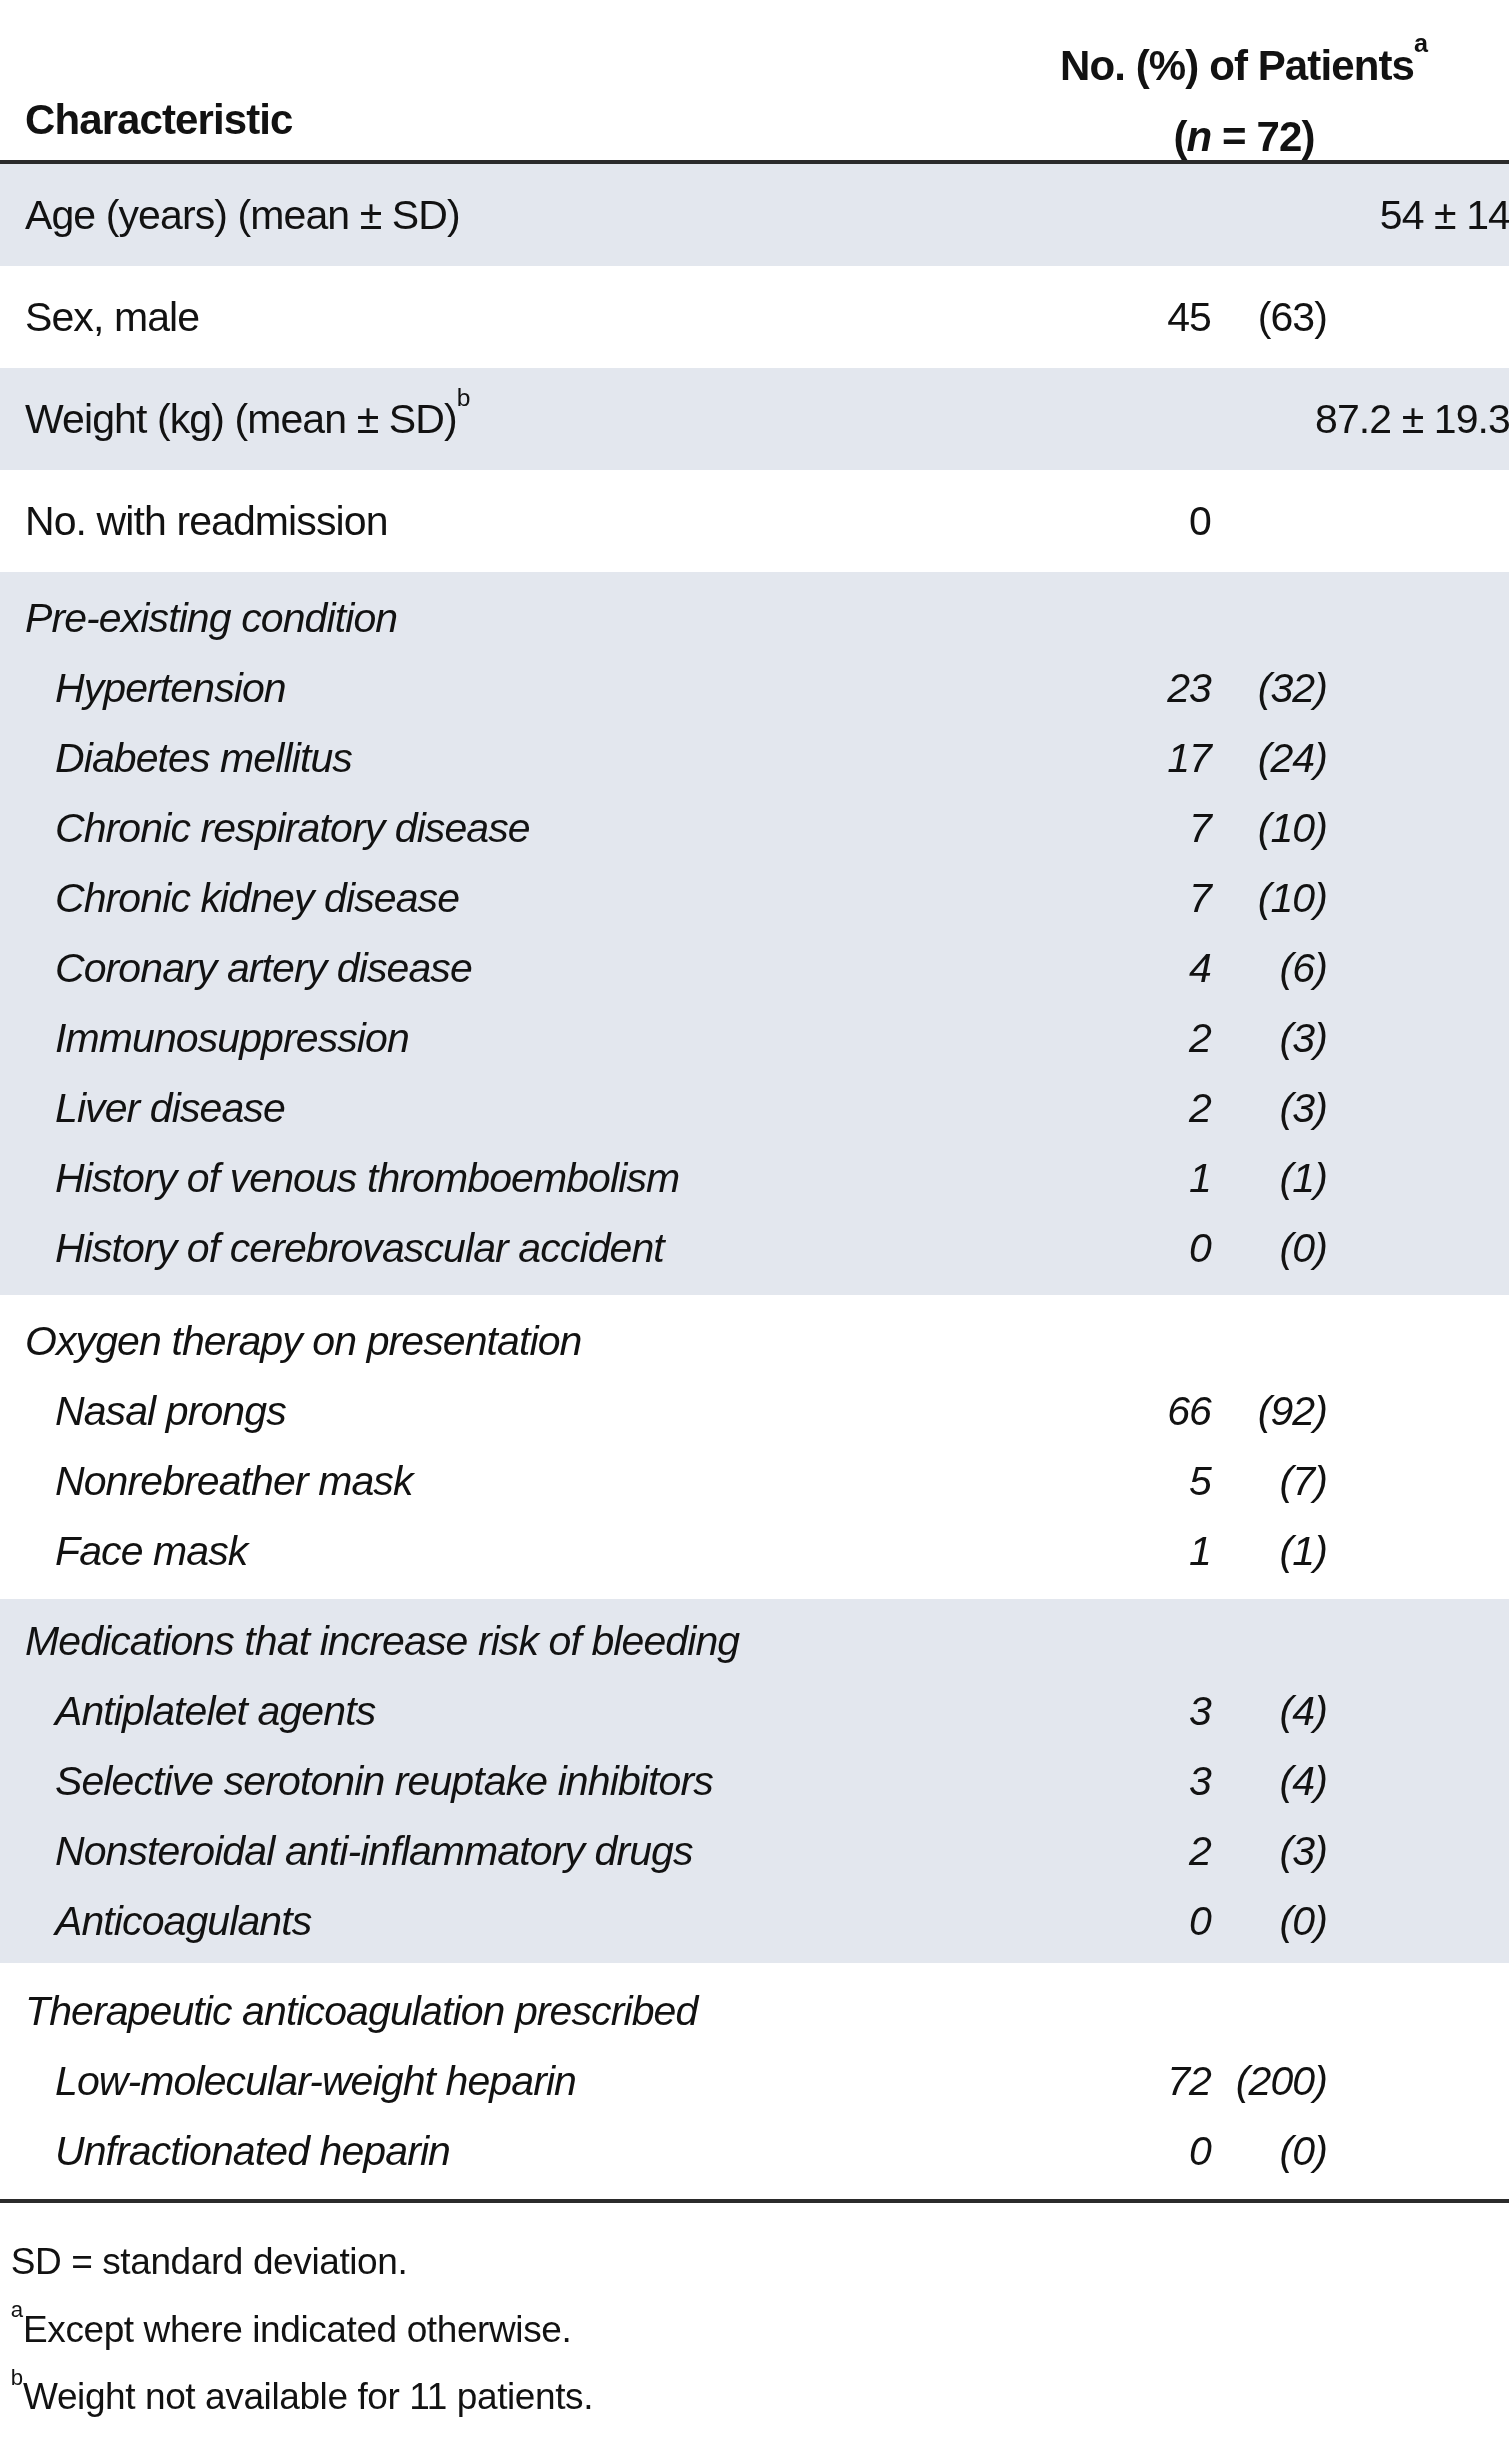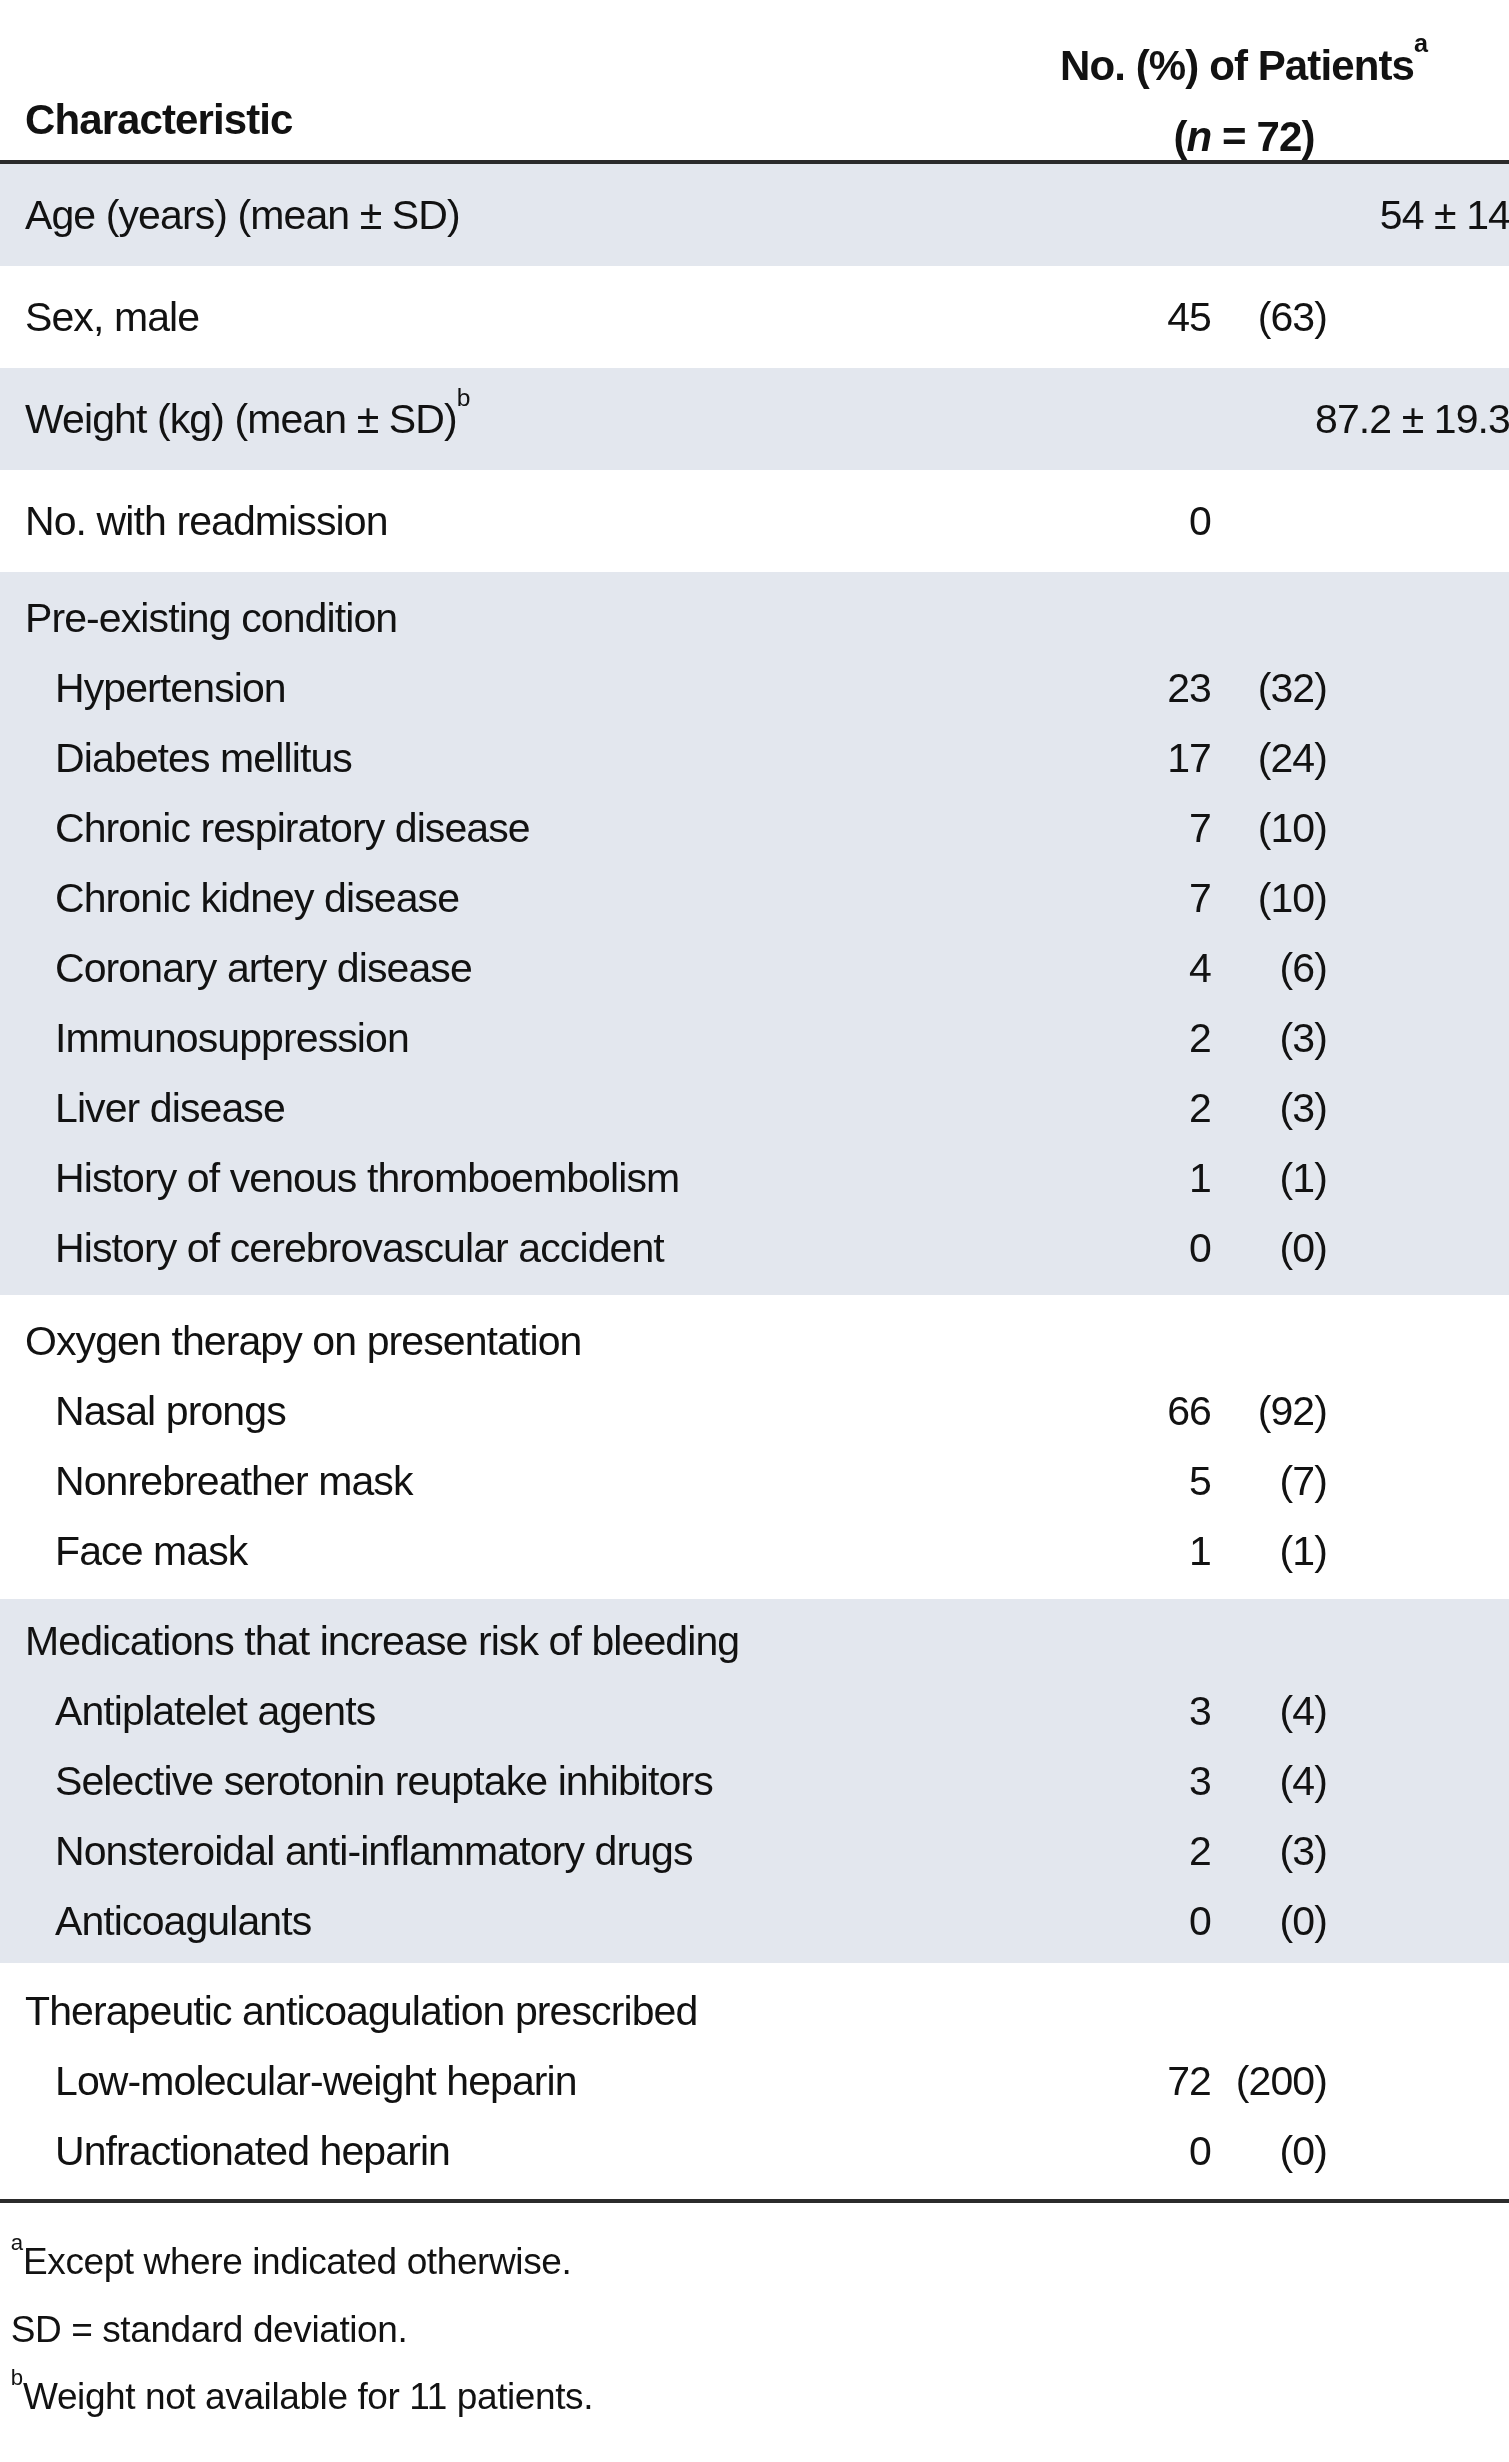--- a/index.html
+++ b/index.html
@@ -25,21 +25,21 @@
     text-align:center;font-size:42px;font-weight:bold;line-height:71px;
   }
   .rule{height:3.6px;background:#2b2b2b;}
   sup.mark{font-size:60%;position:relative;top:-0.5em;letter-spacing:0;}
   .th-right i{font-style:italic;}
   
   #tbody .section{position:relative;}
   #tbody .section.shaded{background:#e3e7ee;}
   .row{position:relative;}
   .section.single .row{height:102px;}
-  .section.group  .row{height:70px;}
+  .section.group  .row{height:70px;font-style:italic;}
   
   #tbody .section:nth-child(5){padding:11.6px 0;}   
   #tbody .section:nth-child(6){padding:11.6px 0 12.4px;text-align:center;} 
   #tbody .section:nth-child(7){padding:7px 0;}   
   #tbody .section:nth-child(8){padding:13.3px 0;}   
   .row .label{
     position:absolute;left:25px;top:50%;transform:translateY(-50%);
     font-size:41px;white-space:nowrap;
   }
   .row .label.indent{left:55px;}
@@ -210,19 +210,19 @@
           <span class="label indent">Unfractionated heparin</span>
           <span class="num">0</span>
           <span class="pct">(0)</span>
         </div>
       </div>
     </div>
 
   <div class="rule"></div>
 
   <div class="footnotes">
+    <div class="fn"><sup class="mark"></sup><span>SD = standard deviation.</span></div>
     <div class="fn"><sup class="mark">a</sup><span>Except where indicated otherwise.</span></div>
-    <div class="fn"><sup class="mark"></sup><span>SD = standard deviation.</span></div>
     <div class="fn"><sup class="mark">b</sup><span>Weight not available for 11 patients.</span></div>
   </div>
 
 </div>
 
 
 </body></html>

